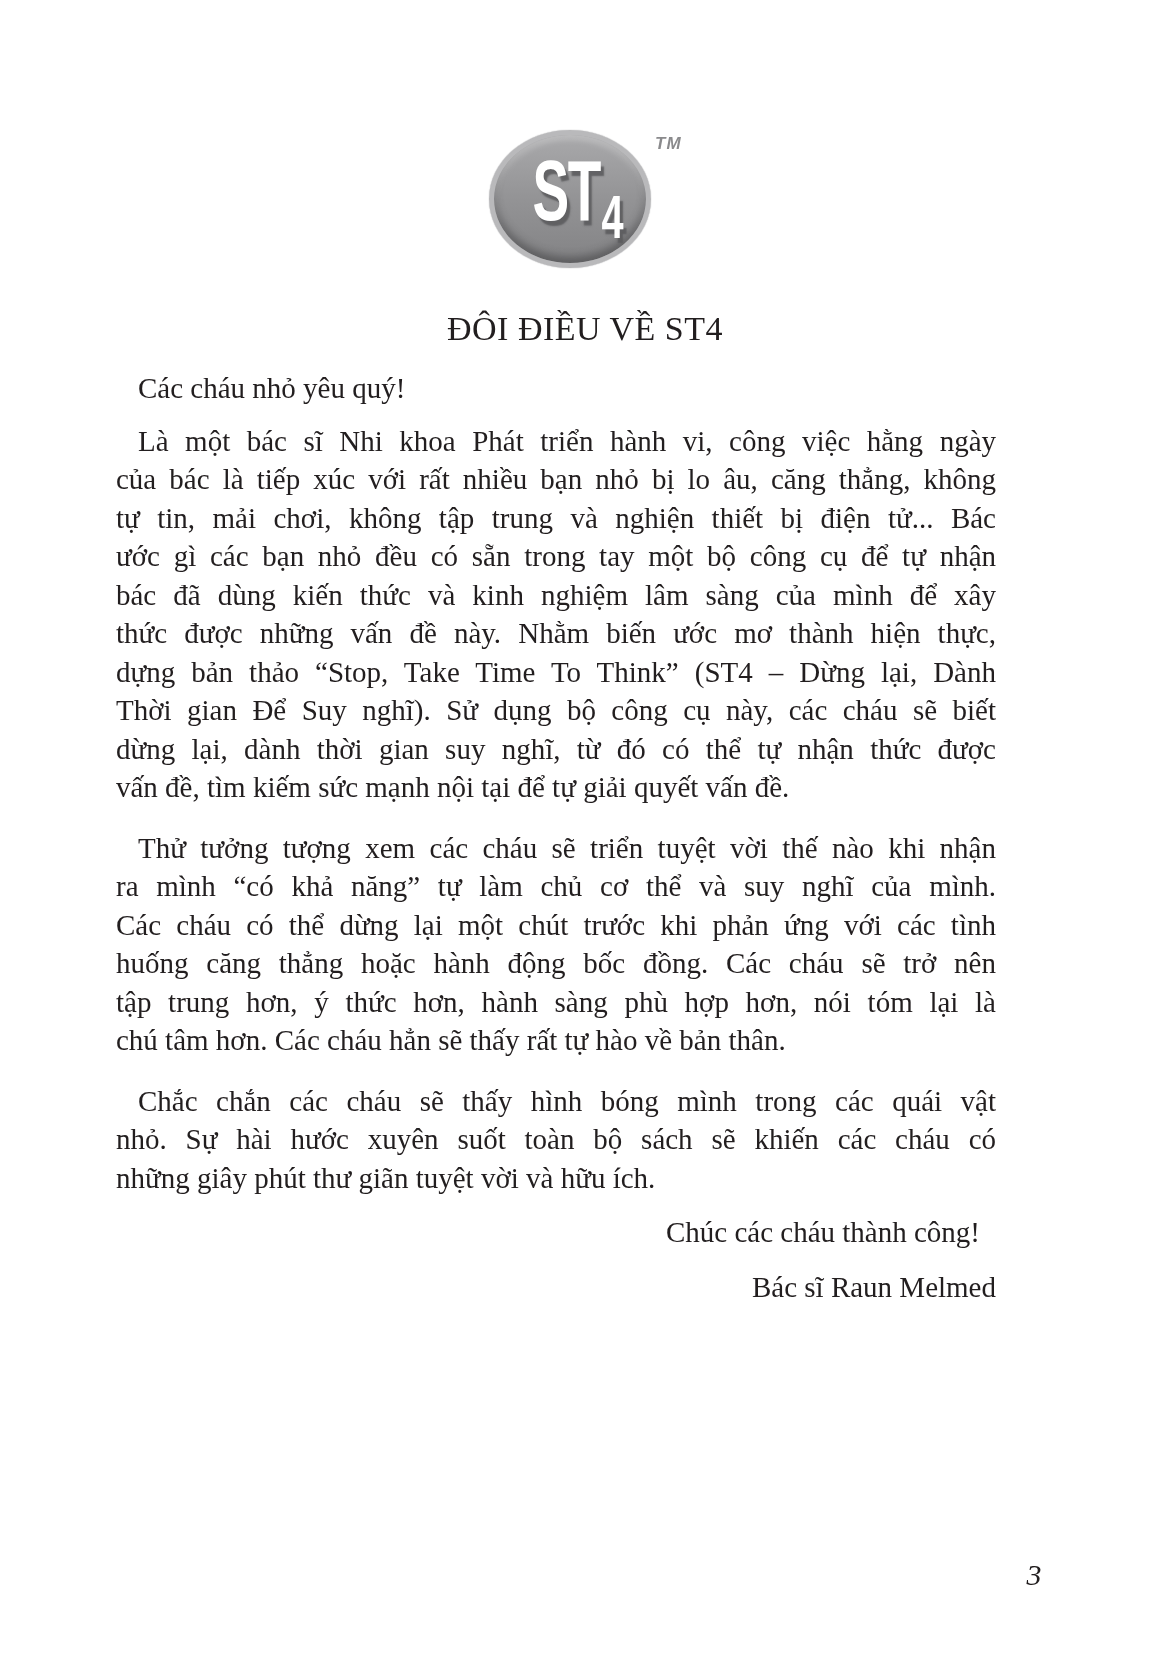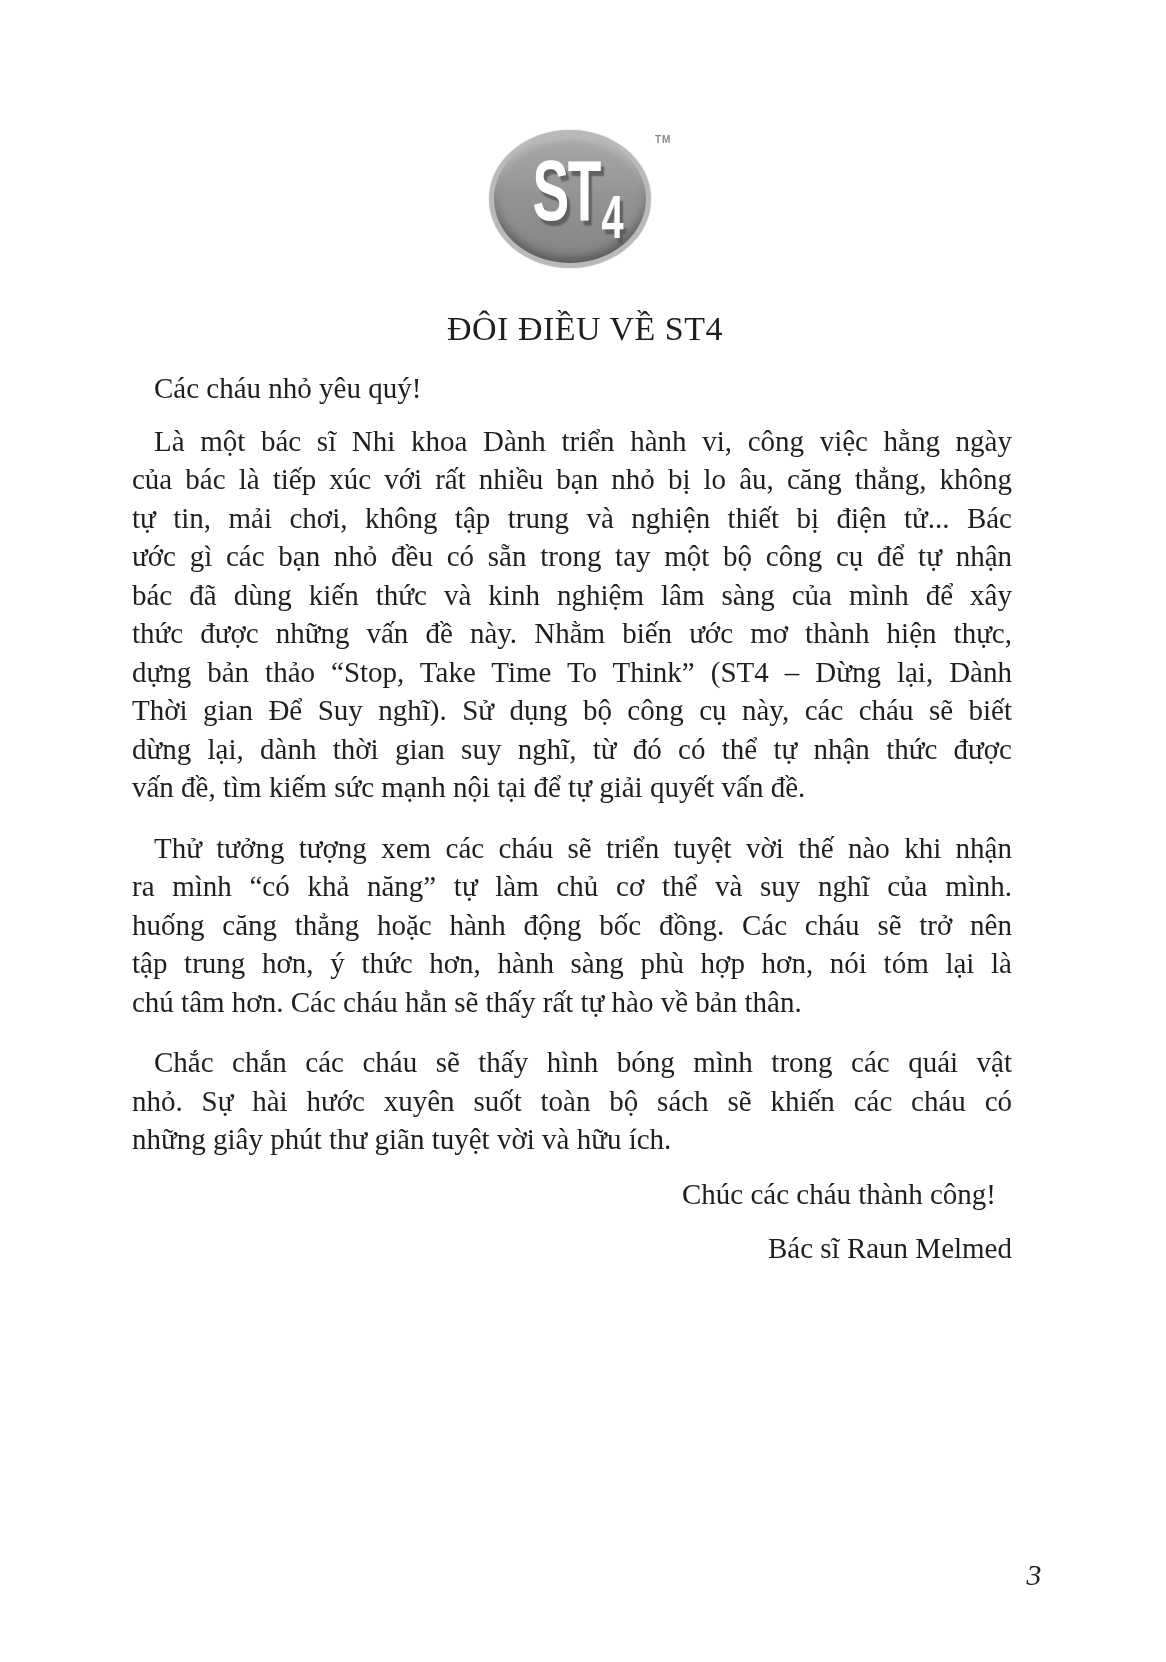--- a/index.html
+++ b/index.html
@@ -38,36 +38,37 @@
   }
   .logo-four{
     display:inline-block;
     font-size:62px;margin-left:2px;
     transform:translateY(18px);
     text-shadow:5px 5px 2px rgba(88,88,90,.85);
   }
   .logo-tm{
     position:absolute;left:166px;top:4px;
     font-family:"Liberation Sans", sans-serif;
-    font-weight:bold;font-size:10px;letter-spacing:1px;
+    font-weight:bold;font-size:17px;letter-spacing:1px;
     color:#8a8a8c;
+    font-style:italic;
   }
 
   
   .heading{
     position:absolute;left:132px;top:309px;width:880px;
     box-sizing:border-box;padding-left:26px;
     text-align:center;
     font-size:34px;line-height:40px;
     letter-spacing:.5px;
   }
 
   
   .content{
-    position:absolute;left:132px;top:369px;width:880px;
+    position:absolute;left:116px;top:369px;width:880px;
     font-size:29px;line-height:38.5px;
   }
   .salutation{margin:0 0 14px;text-indent:22px;}
   .para{margin:0 0 22px;}
   .para:last-child{margin-bottom:8px;}
   .pline{text-align:justify;text-align-last:justify;}
   .pline.first{text-indent:22px;}
   .pline.last{text-align-last:left;}
   .closing{margin:16px;text-align:right;}
   .signature{margin:10px 0 16px;text-align:right;}
@@ -90,34 +91,35 @@
     </div>
     <div class="logo-tm">TM</div>
   </div>
 
   <div class="heading">ĐÔI ĐIỀU VỀ ST4</div>
 
   <div class="content">
     <p class="salutation">Các cháu nhỏ yêu quý!</p>
     <div id="paragraphs">
         <div class="para">
-          <div class="pline first">Là một bác sĩ Nhi khoa Dành triển hành vi, công việc hằng ngày</div>
+          <div class="pline first">Là một bác sĩ Nhi khoa Phát triển hành vi, công việc hằng ngày</div>
           <div class="pline">của bác là tiếp xúc với rất nhiều bạn nhỏ bị lo âu, căng thẳng, không</div>
           <div class="pline">tự tin, mải chơi, không tập trung và nghiện thiết bị điện tử... Bác</div>
           <div class="pline">ước gì các bạn nhỏ đều có sẵn trong tay một bộ công cụ để tự nhận</div>
           <div class="pline">bác đã dùng kiến thức và kinh nghiệm lâm sàng của mình để xây</div>
           <div class="pline">thức được những vấn đề này. Nhằm biến ước mơ thành hiện thực,</div>
           <div class="pline">dựng bản thảo “Stop, Take Time To Think” (ST4 – Dừng lại, Dành</div>
           <div class="pline">Thời gian Để Suy nghĩ). Sử dụng bộ công cụ này, các cháu sẽ biết</div>
           <div class="pline">dừng lại, dành thời gian suy nghĩ, từ đó có thể tự nhận thức được</div>
           <div class="pline last">vấn đề, tìm kiếm sức mạnh nội tại để tự giải quyết vấn đề.</div>
         </div>
         <div class="para">
           <div class="pline first">Thử tưởng tượng xem các cháu sẽ triển tuyệt vời thế nào khi nhận</div>
           <div class="pline">ra mình “có khả năng” tự làm chủ cơ thể và suy nghĩ của mình.</div>
+          <div class="pline">Các cháu có thể dừng lại một chút trước khi phản ứng với các tình</div>
           <div class="pline">huống căng thẳng hoặc hành động bốc đồng. Các cháu sẽ trở nên</div>
           <div class="pline">tập trung hơn, ý thức hơn, hành sàng phù hợp hơn, nói tóm lại là</div>
           <div class="pline last">chú tâm hơn. Các cháu hẳn sẽ thấy rất tự hào về bản thân.</div>
         </div>
         <div class="para">
           <div class="pline first">Chắc chắn các cháu sẽ thấy hình bóng mình trong các quái vật</div>
           <div class="pline">nhỏ. Sự hài hước xuyên suốt toàn bộ sách sẽ khiến các cháu có</div>
           <div class="pline last">những giây phút thư giãn tuyệt vời và hữu ích.</div>
         </div>
       </div>

